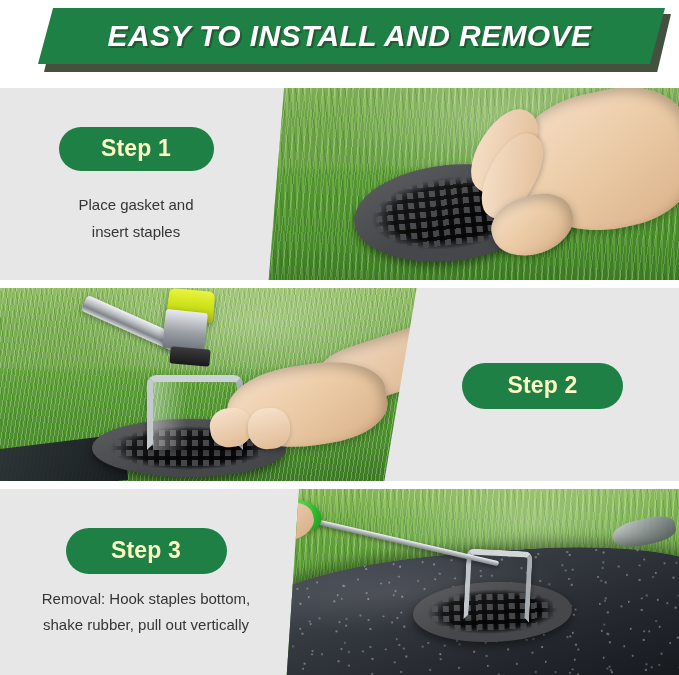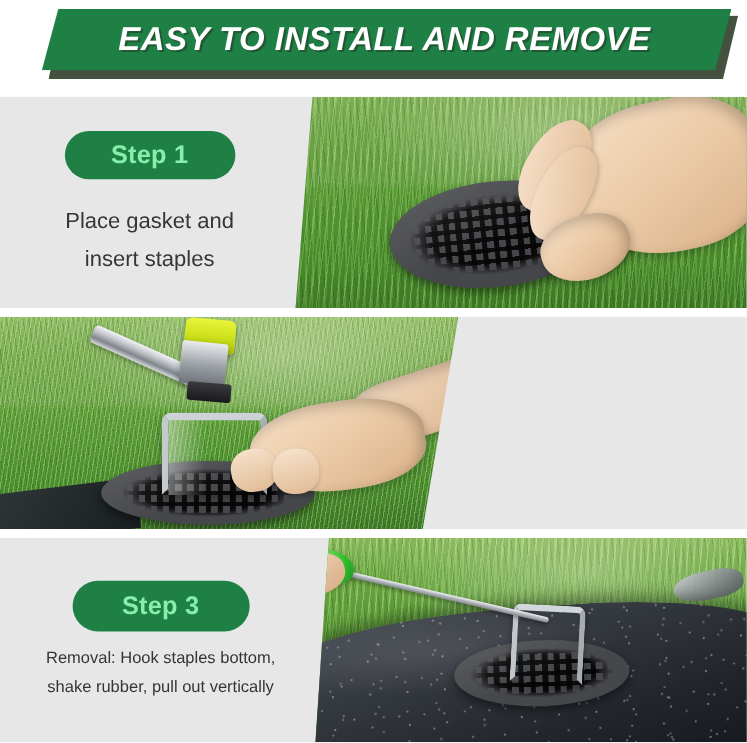--- a/index.html
+++ b/index.html
@@ -78,36 +78,36 @@
     align-items: center;
     justify-content: center;
     box-sizing: border-box;
   }
   #row1 .text-pane { left: 0;   width: 272px; padding-top: 4px; }
   #row2 .text-pane { left: 406px; width: 273px; padding-top: 2px; }
   #row3 .text-pane { left: 0;   width: 292px; padding-top: 2px; }
 
   .step-pill {
     background: #1e8045;
-    color: #86efac;
+    color: #fef9c3;
     border-radius: 40px;
     font-size: 23px;
     font-weight: bold;
     letter-spacing: 0.2px;
     text-align: center;
     line-height: 1;
     box-sizing: border-box;
   }
   #row1 .step-pill { width: 155px; padding: 10px 0 11px; }
   #row2 .step-pill { width: 161px; padding: 11px 0 12px; }
   #row3 .step-pill { width: 161px; padding: 11px 0 12px; }
 
   .step-desc {
     color: #353535;
-    font-size: 20px;
+    font-size: 15px;
     line-height: 1.75;
     text-align: center;
     margin-top: 21px;
     white-space: pre-line;
   }
   #row3 .step-desc { font-size: 15px; margin-top: 12px; }
 
   
   .photo {
     position: absolute;
@@ -449,20 +449,21 @@
         <div class="mallet-tip"></div>
         <div class="gasket p2-gasket"></div>
         <div class="staple"></div>
         <div class="hand p2-palm"></div>
         <div class="p2-finger p2-fa"></div>
         <div class="p2-finger p2-fb"></div>
       </div>
     </div>
 
     <div class="text-pane">
+      <div class="step-pill">Step 2</div>
     </div>
 
   </div>
 
   <div class="row" id="row3">
 
     <div class="photo" id="photo3">
       <div class="photo-inner">
         <div class="grass-bg"></div>
         <div class="blades"></div>

